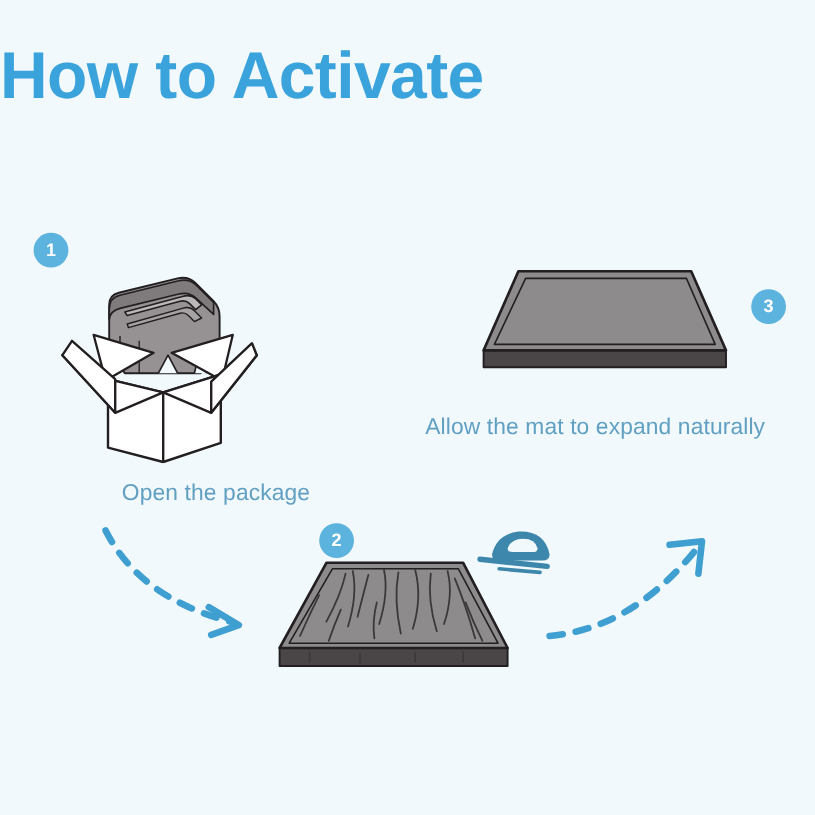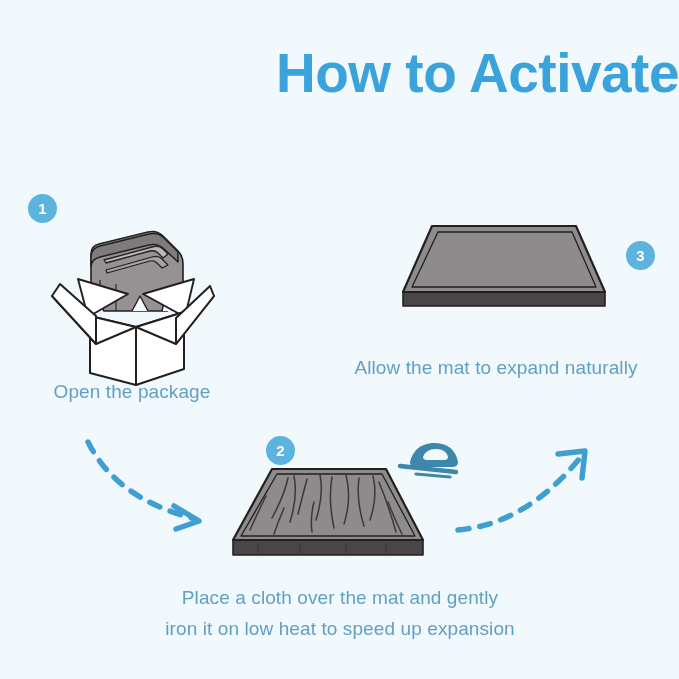--- a/index.html
+++ b/index.html
@@ -19,27 +19,26 @@
     height: 679px;
     background: #f1f9fd;
   }
 
   
   .title {
     position: absolute;
     left: 0;
     top: 28px;
     width: 679px;
-    text-align: right;
+    text-align: left;
     color: #3ba3dc;
     font-weight: 700;
     font-size: 55px;
     line-height: 1.30;
     letter-spacing: -0.5px;
-    margin-top: 10px;
   }
   .title-line { display: block; }
 
   
   .badge {
     position: absolute;
     width: 29px;
     height: 29px;
     border-radius: 50%;
     background: #5cb3dd;
@@ -58,31 +57,32 @@
   .caption {
     position: absolute;
     color: #62a0c2;
     font-size: 19px;
     line-height: 31px;
     text-align: center;
     letter-spacing: 0.1px;
   }
   #caption-1 {
     left: 0px;
-    top: 376px;
+    top: 396px;
     width: 264px;
+    padding-left: 48px;
   }
   #caption-2 {
     left: 110px;
     top: 582px;
     width: 460px;
   }
   #caption-3 {
     left: 312px;
-    top: 352px;
+    top: 341px;
     width: 368px;
   }
   .cap-line { display: block; }
 
   
   .illus { position: absolute; }
   #illus-box   { left: 44px;  top: 218px; }
   #illus-mat2  { left: 228px; top: 462px; }
   #illus-mat3  { left: 398px; top: 218px; }
   #illus-iron  { left: 396px; top: 436px; }
@@ -178,24 +178,20 @@
       </g>
       <g stroke="#3c3839" stroke-width="1.2" fill="none" stroke-linecap="round">
         <path d="M30 82 L30 90"></path>
         <path d="M72 82 L72 91"></path>
         <path d="M118 82 L118 90"></path>
         <path d="M158 81 L158 90"></path>
       </g>
     </svg>
   </div>
 
-  <div class="caption" id="caption-2">
-    <span class="cap-line">Place a cloth over the mat and gently</span>
-    <span class="cap-line">iron it on low heat to speed up expansion</span>
-  </div>
 
   <div class="illus" id="arrow-2">
     <svg width="150" height="100" viewBox="0 0 150 100" xmlns="http://www.w3.org/2000/svg">
       <path d="M6 92 Q74 86 128 20" fill="none" stroke="#3f9fd0" stroke-width="5.5" stroke-linecap="round" stroke-dasharray="11 11"></path>
       <path d="M106 16 L133 13 L130 40" fill="none" stroke="#3f9fd0" stroke-width="5.5" stroke-linecap="round" stroke-linejoin="round"></path>
     </svg>
   </div>
 
   <div class="badge" id="badge-3">3</div>
 

